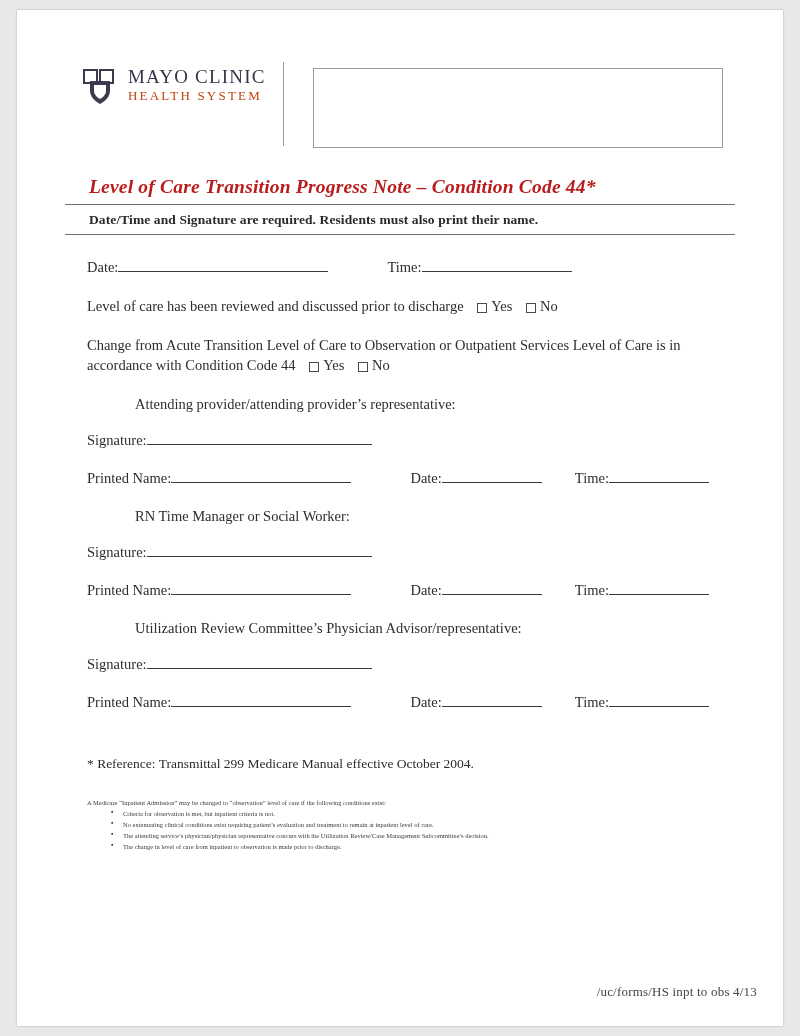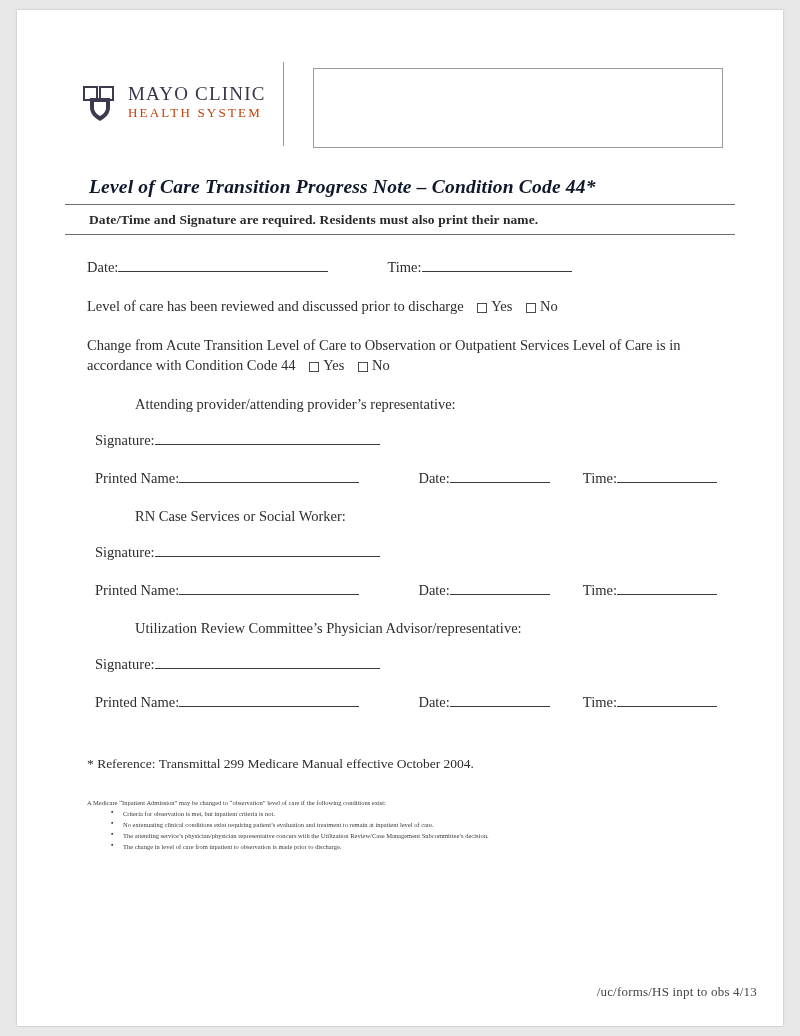--- a/index.html
+++ b/index.html
@@ -30,21 +30,21 @@
   }
 
   
   .header {
     position: relative;
     height: 108px;
   }
   .logo {
     position: absolute;
     left: 15px;
-    top: 33px;
+    top: 16px;
     width: 190px;
     height: 56px;
   }
   .logo-shield {
     position: absolute;
     left: 0;
     top: 2px;
     width: 40px;
     height: 38px;
   }
@@ -91,21 +91,21 @@
   
   .title-wrap {
     margin-top: 18px;
     position: relative;
   }
   .doc-title {
     font-family: "Liberation Serif", serif;
     font-style: italic;
     font-weight: bold;
     font-size: 19.5px;
-    color: #0f172a;
+    color: #b91c1c;
     padding: 0 0 6px 24px;
     letter-spacing: 0.2px;
   }
   .rule {
     height: 1px;
     background: #6d6d6d;
     width: 100%;
   }
   .subtitle {
     font-family: "Liberation Serif", serif;
@@ -138,21 +138,21 @@
   .chk {
     display: inline-block;
     width: 8px;
     height: 8px;
     border: 1px solid #4a4a4a;
     margin: 0 4px 0 10px;
     vertical-align: middle;
   }
   .indent { padding-left: 48px; }
   .para { margin-bottom: 16px; }
-  .sig-line { margin-bottom: 18px; margin-left: 8px; }
+  .sig-line { margin-bottom: 18px; }
   .gap-lg { display: inline-block; width: 52px; }
 
   .footnote {
     margin-top: 44px;
     padding-left: 22px;
     font-size: 13.5px;
     color: #2d2d2d;
   }
   .fine {
     margin-top: 26px;
@@ -245,21 +245,21 @@
         <span class="lbl">Signature:</span><span class="fill" style="width:225px"></span>
       </div>
       <div class="sig-line">
         <span class="lbl">Printed Name:</span><span class="fill" style="width:180px"></span>
         <span class="gap-lg"></span>
         <span class="lbl">Date:</span><span class="fill" style="width:100px"></span>
         <span style="display:inline-block;width:26px"></span>
         <span class="lbl">Time:</span><span class="fill" style="width:100px"></span>
       </div>
 
-      <div class="para indent">RN Case Services or Social Worker:</div>
+      <div class="para indent">RN Time Manager or Social Worker:</div>
       <div class="sig-line">
         <span class="lbl">Signature:</span><span class="fill" style="width:225px"></span>
       </div>
       <div class="sig-line">
         <span class="lbl">Printed Name:</span><span class="fill" style="width:180px"></span>
         <span class="gap-lg"></span>
         <span class="lbl">Date:</span><span class="fill" style="width:100px"></span>
         <span style="display:inline-block;width:26px"></span>
         <span class="lbl">Time:</span><span class="fill" style="width:100px"></span>
       </div>

